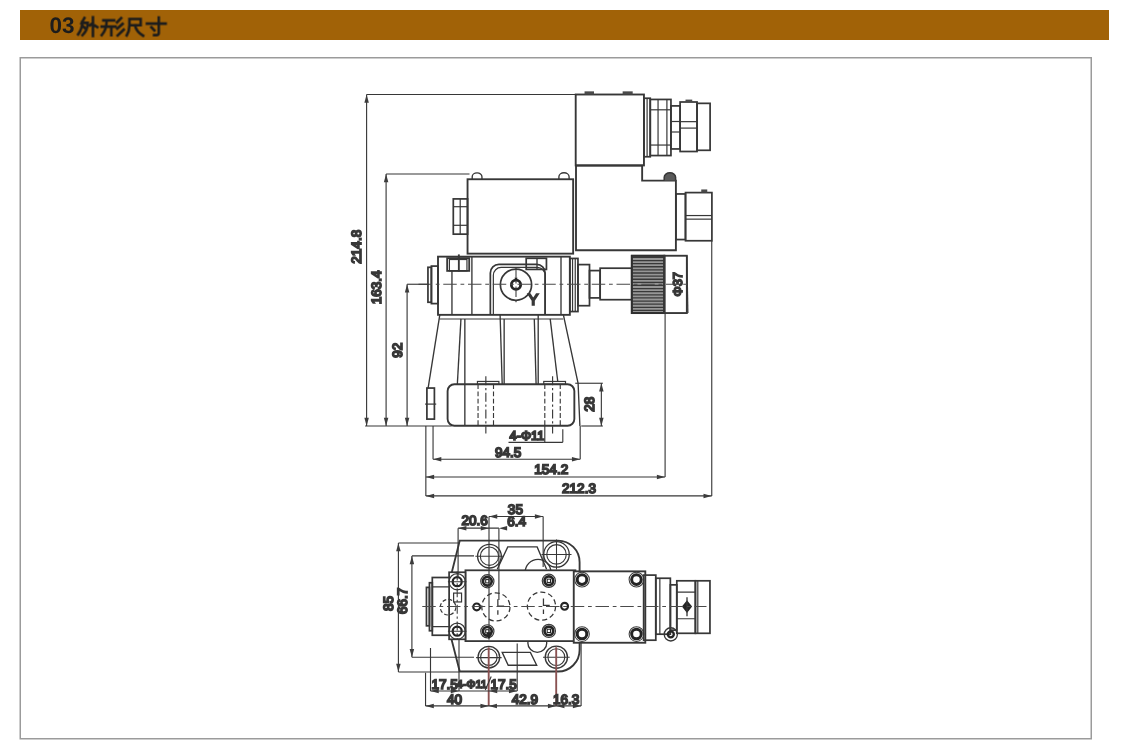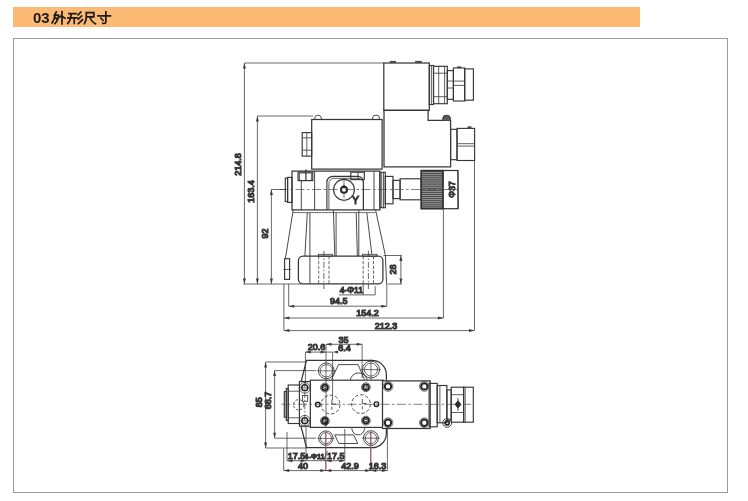--- a/index.html
+++ b/index.html
@@ -1,17 +1,17 @@
 <!DOCTYPE html>
 <html><head>
 <meta charset="utf-8">
 <style>
   html,body{margin:0;padding:0;background:#ffffff;width:748px;height:501px;overflow:hidden;}
   body{font-family:"Liberation Sans", sans-serif;position:relative;}
-  .hdr{position:absolute;left:13px;top:7px;width:627px;height:20px;background:#fdba74;transform:translateZ(0);}
+  .hdr{position:absolute;left:13px;top:7px;width:726px;height:20px;background:#a16207;transform:translateZ(0);}
   .hdr b{position:absolute;left:20px;top:2px;font-size:15px;font-weight:bold;color:#1c1c1c;}
   .box{position:absolute;left:13px;top:38px;width:713px;height:453px;border:1px solid #9b9b9b;background:#fff;}
   svg{position:absolute;left:0;top:0;transform:translateZ(0);}
   text{font-family:"Liberation Sans", sans-serif;fill:#262626;}
 </style>
 </head>
 <body>
 
 <div class="hdr">
     <b>03</b>

